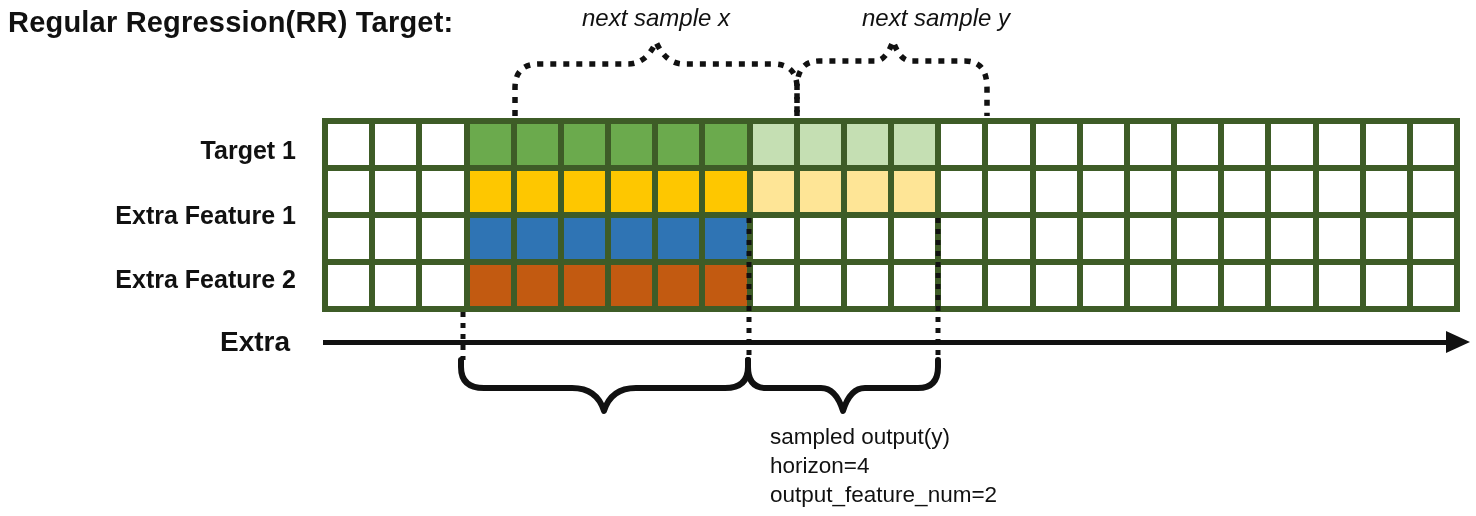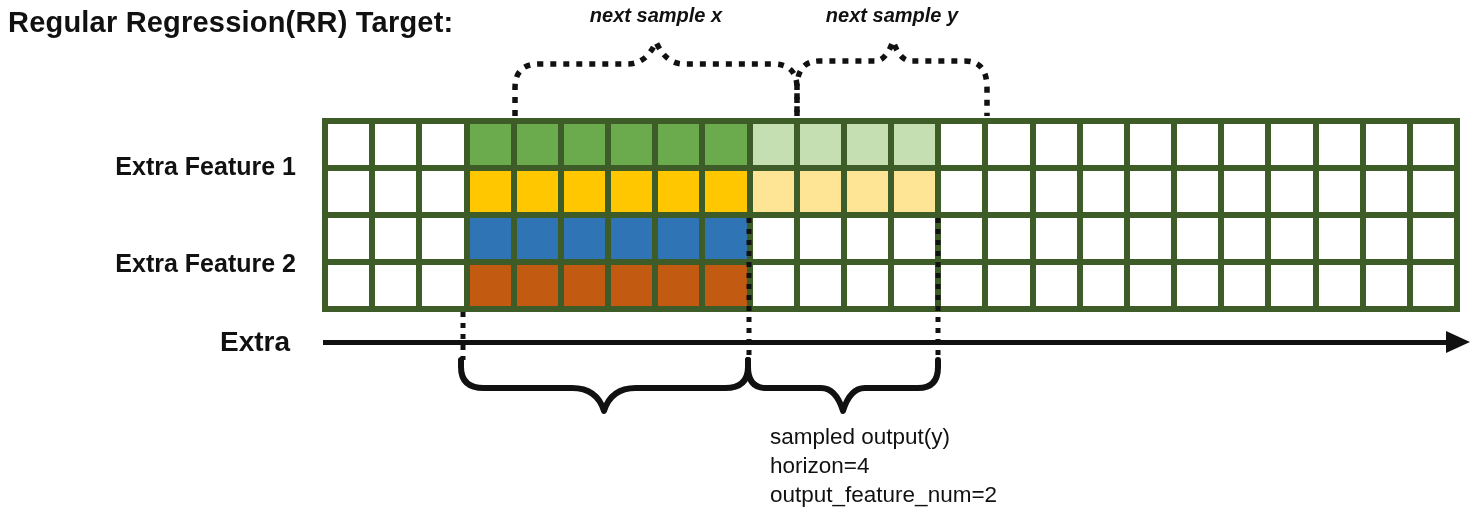--- a/index.html
+++ b/index.html
@@ -50,42 +50,43 @@
     border-bottom:11px solid transparent;
   }
   
   svg.overlay{position:absolute;left:0;top:0;pointer-events:none;}
   .dotted{stroke:#111;stroke-width:5;fill:none;stroke-dasharray:5 6;}
   .dotted-brace{stroke:#111;stroke-width:5.5;fill:none;stroke-dasharray:6 7;}
   .solid-brace{stroke:#111;stroke-width:6;fill:none;stroke-linecap:round;stroke-linejoin:round;}
   
   .next-label{
     position:absolute;top:4px;width:240px;text-align:center;
-    font-size:20px;font-style:italic;font-weight:bold;
+    font-size:24px;font-style:italic;font-weight:normal;
   }
   .next-x{left:536px;}
-  .next-y{left:772px;}
+  .next-y{left:816px;}
   .sample-block{
     position:absolute;top:422px;
     font-size:22.5px;line-height:29px;white-space:nowrap;
   }
   .sample-input{left:510px;}
   .sample-output{left:770px;}
 </style>
 </head>
 <body>
 
 <div id="canvas">
 
   <div class="title">Regular Regression(RR) Target:</div>
 
   <div class="next-label next-x">next sample x</div>
   <div class="next-label next-y">next sample y</div>
 
   <div class="row-labels">
+    <div class="row-label">Target 1</div>
     <div class="row-label">Extra Feature 1</div>
     <div class="row-label">Extra Feature 2</div>
   </div>
 
   <div class="grid" style="background: rgb(62, 92, 39);">
       <div class="cell" style="background: rgb(255, 255, 255);"></div>
       <div class="cell" style="background: rgb(255, 255, 255);"></div>
       <div class="cell" style="background: rgb(255, 255, 255);"></div>
       <div class="cell" style="background: rgb(107, 170, 77);"></div>
       <div class="cell" style="background: rgb(107, 170, 77);"></div>

